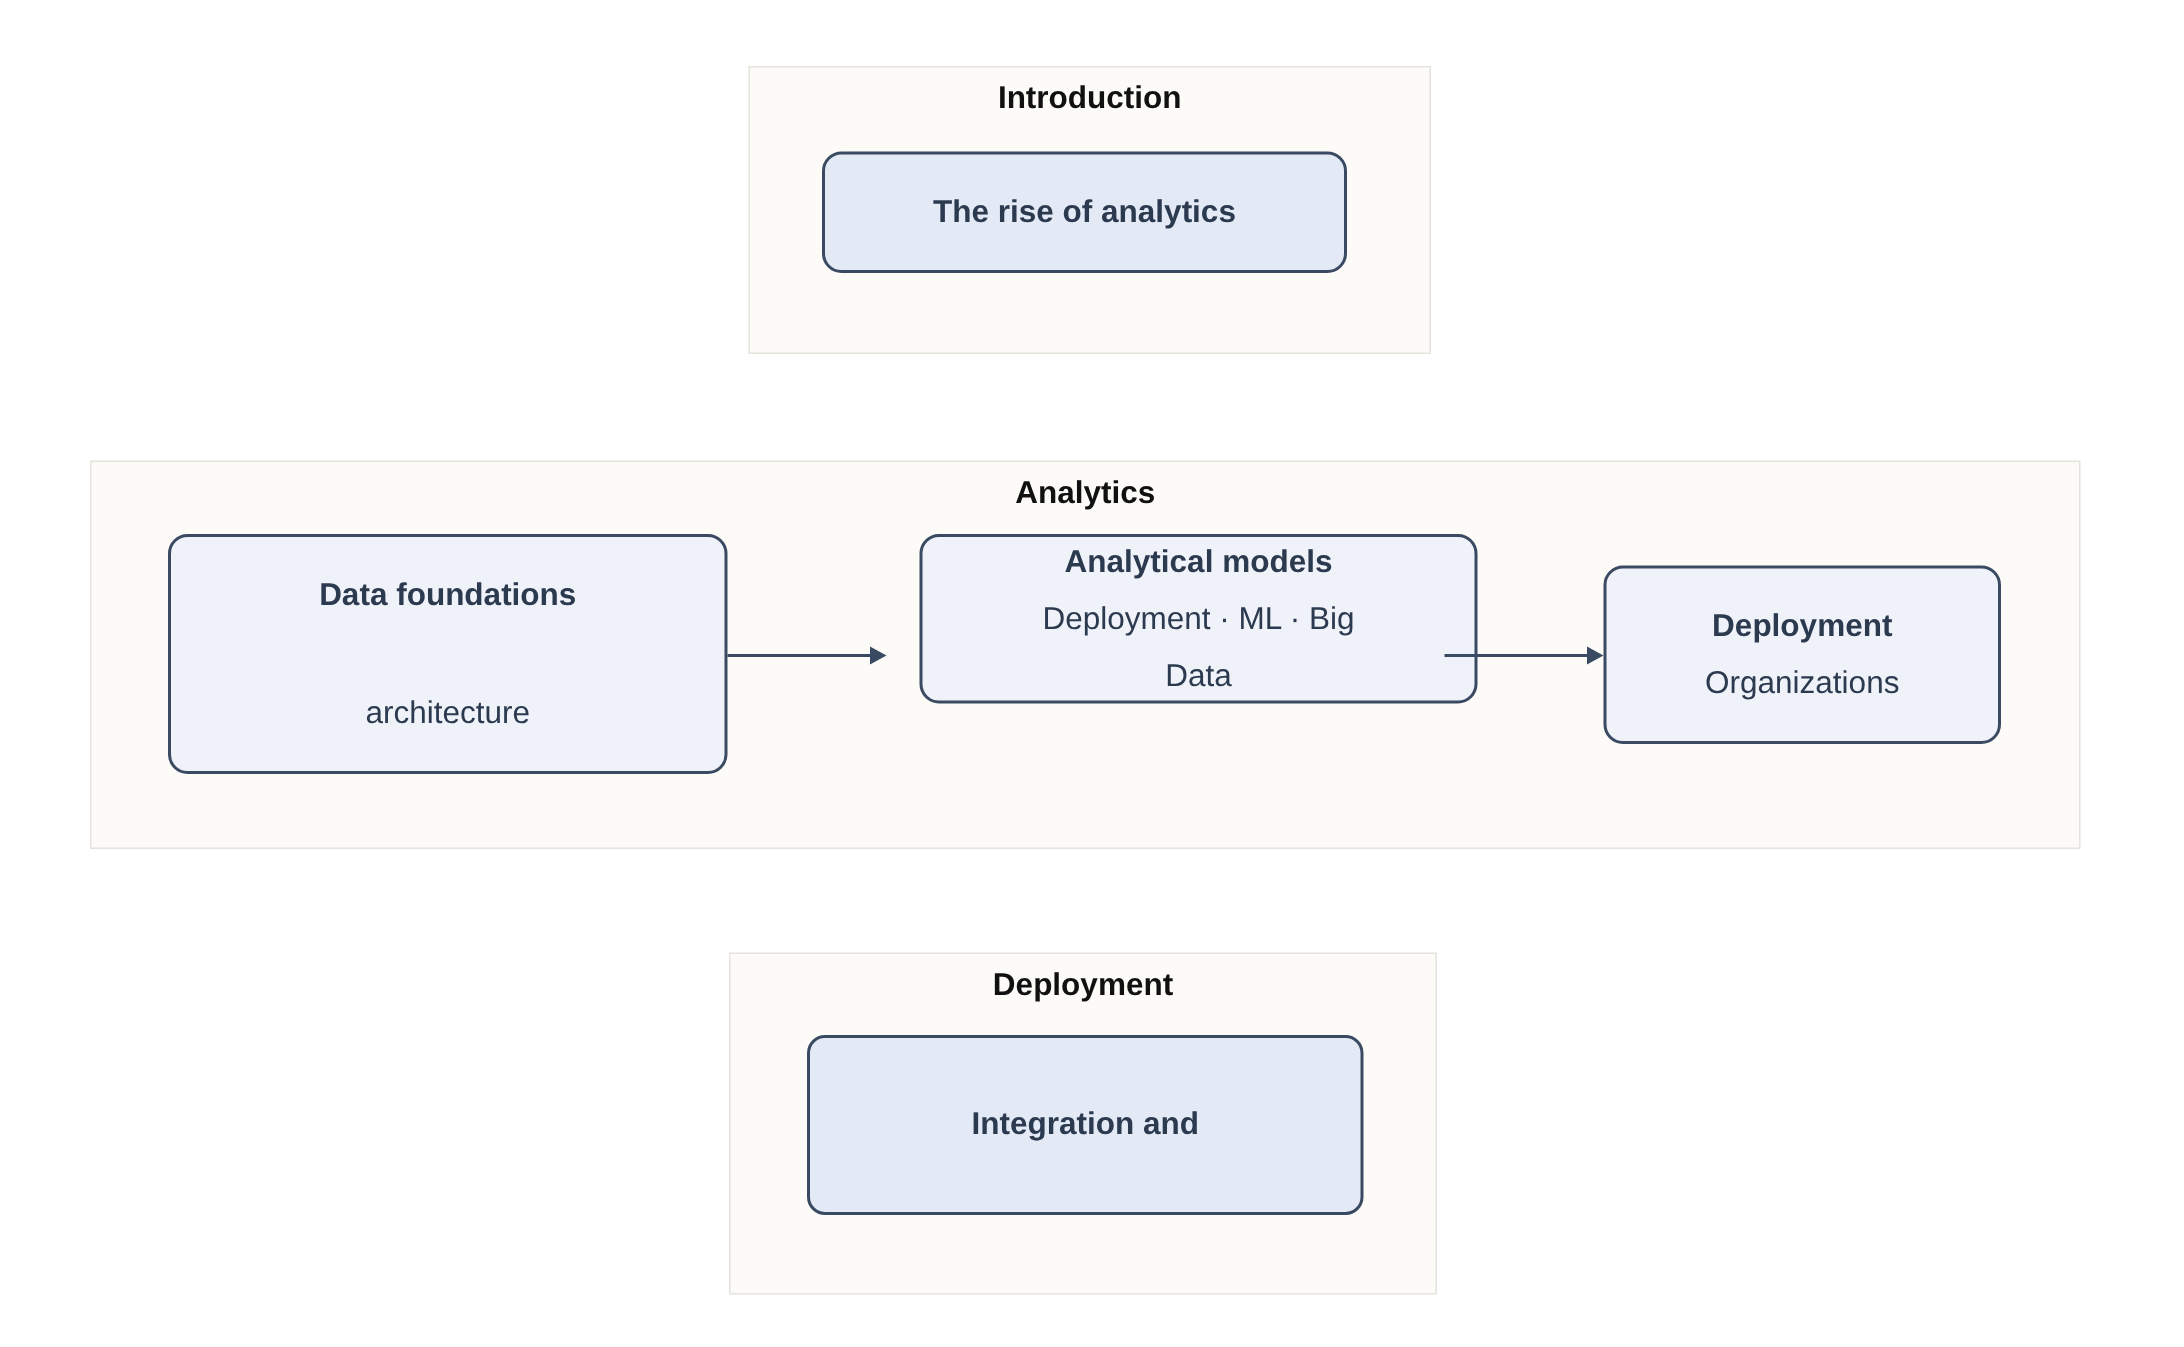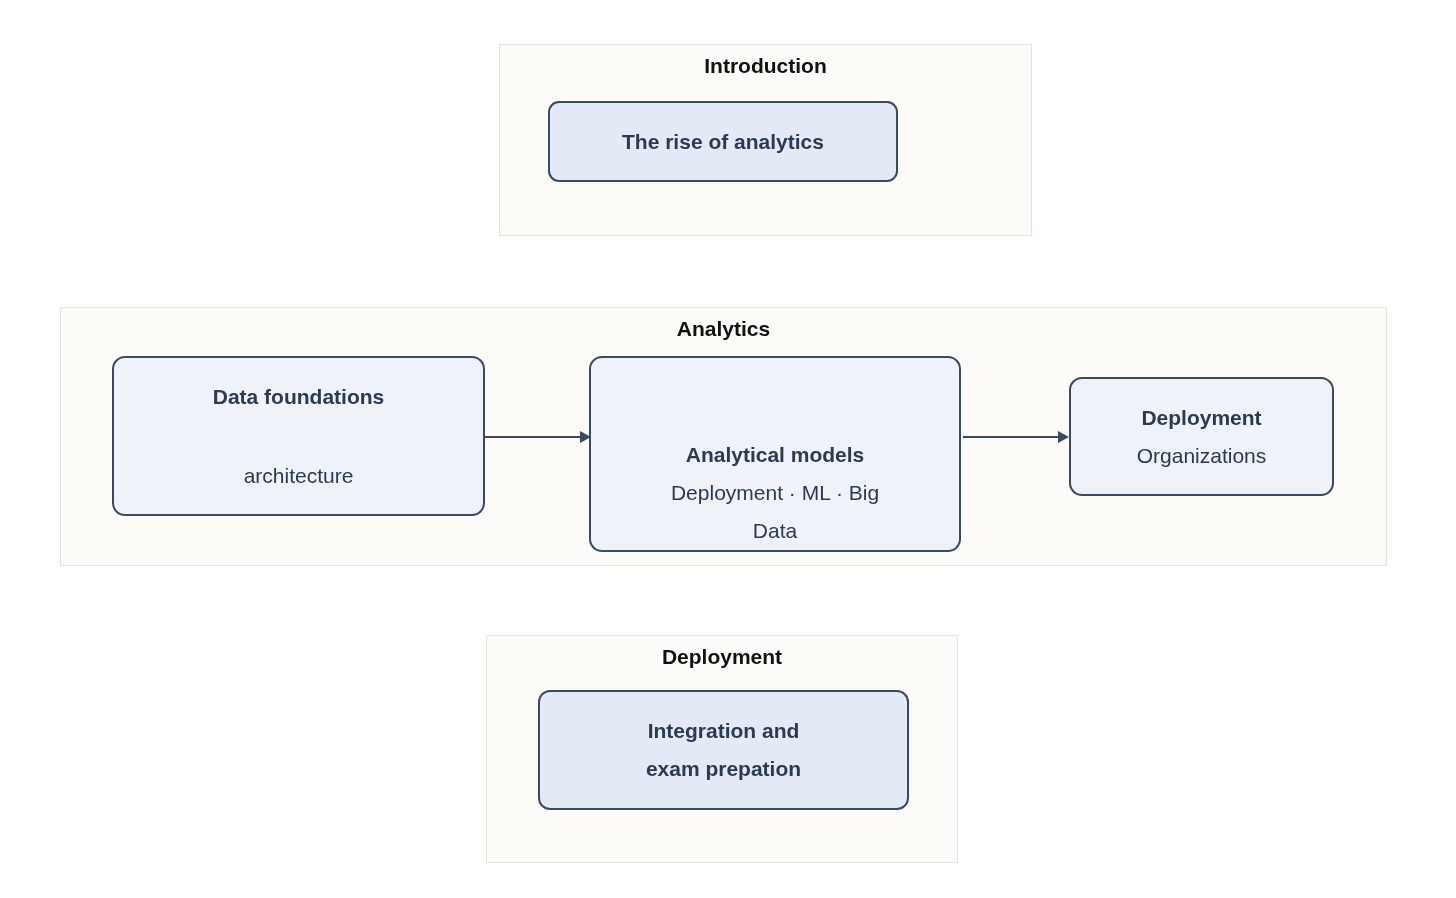--- a/index.html
+++ b/index.html
@@ -28,43 +28,43 @@
     border:1px solid var(--cluster-border);
   }
   .cluster-title{
     text-align:center;
     font-size:21px;
     font-weight:bold;
     color:var(--cluster-title-color);
     padding-top:7px;
     line-height:28px;
   }
-  .cluster-intro{left:499px;top:44px;width:533px;height:192px;}
+  .cluster-intro{left:499px;top:44px;width:455px;height:192px;}
   .cluster-analytics{left:60px;top:307px;width:1327px;height:259px;}
   .cluster-synthesis{left:486px;top:635px;width:472px;height:228px;}
   .node{
     position:absolute;
     border:2px solid var(--node-border);
     border-radius:13px;
     display:flex;
     flex-direction:column;
     align-items:center;
     justify-content:center;
     text-align:center;
     color:var(--node-text);
     font-size:21px;
     line-height:38px;
   }
   .node-emphasis{background:var(--node-fill-emphasis);}
   .node-regular{background:var(--node-fill-regular);}
   .node-title{font-weight:bold;}
   .node-sub{font-weight:normal;}
-  .node-intro{left:48px;top:56px;width:350px;height:81px;border-radius:11px;}
+  .node-intro{left:48px;top:56px;width:350px;height:81px;}
   .node-data-foundations{left:51px;top:48px;width:373px;height:160px;gap:41px;}
-  .node-analytical-models{left:528px;top:48px;width:372px;height:196px;justify-content:flex-end;}
+  .node-analytical-models{left:552px;top:48px;width:372px;height:113px;}
   .node-deployment{left:1008px;top:69px;width:265px;height:119px;}
   .node-synthesis{left:51px;top:54px;width:371px;height:120px;border-radius:12px;}
   .edge{
     position:absolute;
     display:flex;
     align-items:center;
     height:14px;
   }
   .edge-1{left:424px;top:122px;width:106px;}
   .edge-2{left:902px;top:122px;width:106px;}
@@ -115,17 +115,16 @@
     <div class="node node-regular node-deployment">
       <div class="node-title">Deployment</div>
       <div class="node-sub">Organizations</div>
     </div>
   </section>
 
   <section class="cluster cluster-synthesis">
     <div class="cluster-title">Deployment</div>
     <div class="node node-emphasis node-synthesis">
       <div class="node-title">Integration and</div>
-      <div class="node-title">exam prepation</div>
     </div>
   </section>
 
 </div>
 
 </body></html>

